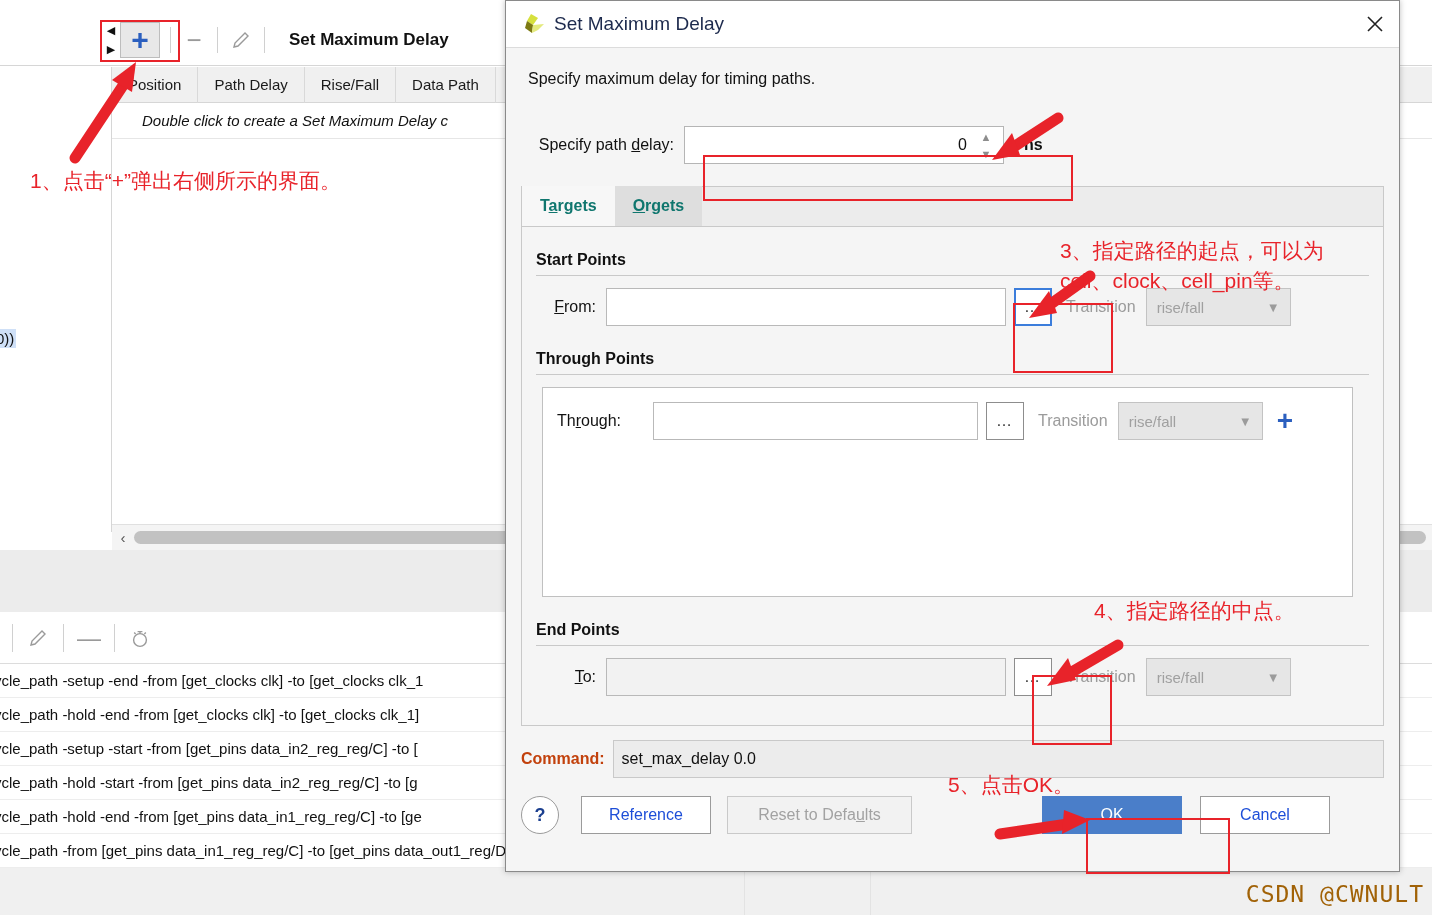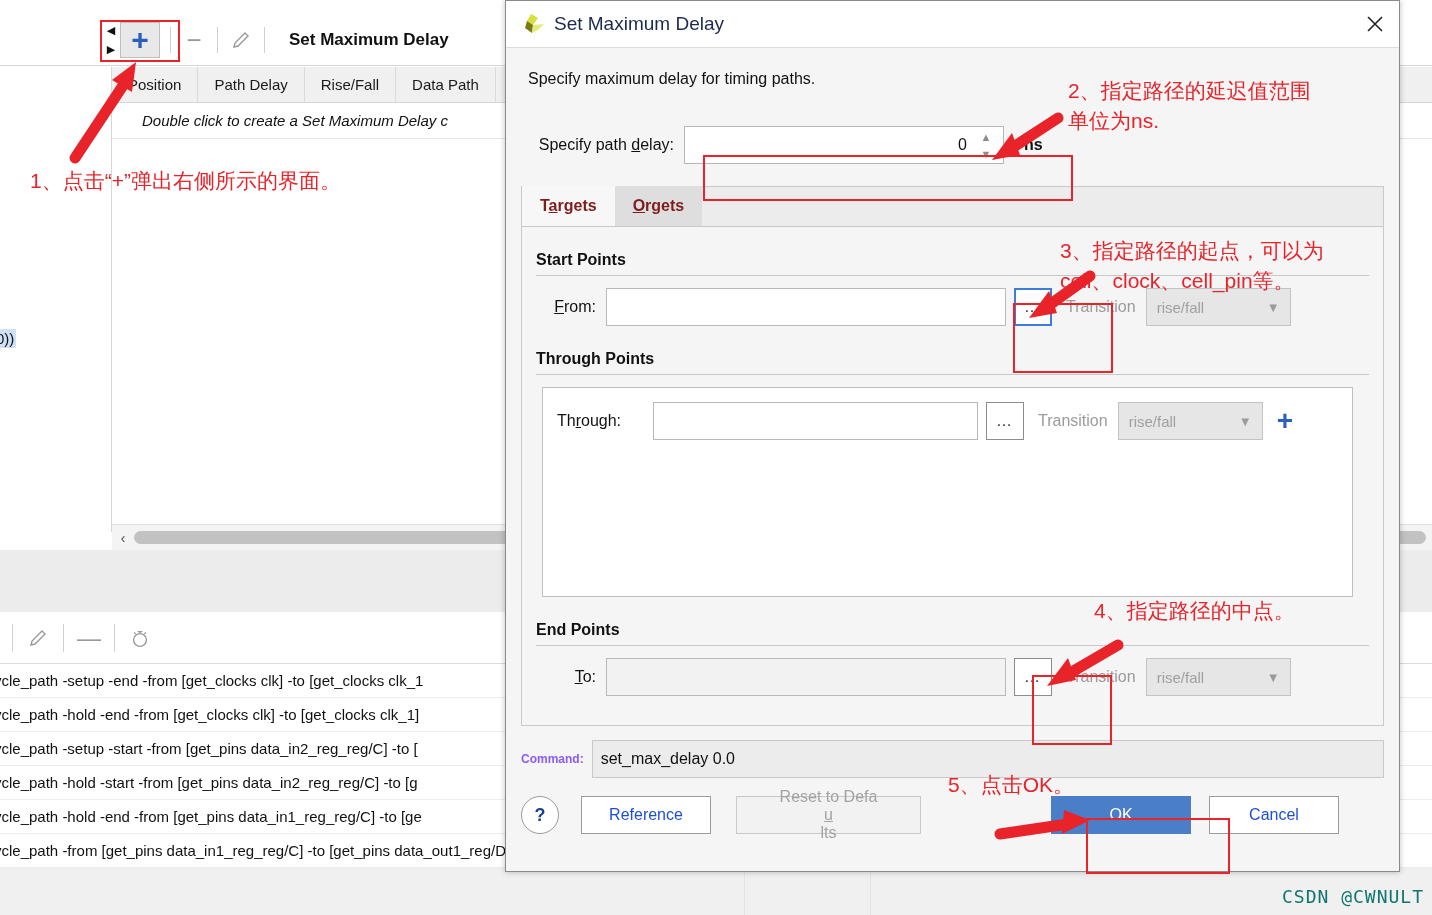--- a/index.html
+++ b/index.html
@@ -111,21 +111,21 @@
   .spin-btns { width:22px; height:34px; display:flex; flex-direction:column;
     align-items:center; justify-content:space-around; margin-left:8px; }
   .spin-btns .ar { font-size:11px; color:#8d8d8d; line-height:10px; }
   .unit { font-size:16px; font-weight:bold; color:#111; margin-left:20px; }
 
   .tabs-panel {
     margin-top:22px; border:1px solid #c9c9c9; background:#f5f5f5; height:540px; position:relative;
   }
   .tabs-strip { height:40px; background:#ececec; border-bottom:1px solid #c9c9c9; display:flex; align-items:flex-end; }
   .tab {
-    height:40px; line-height:40px; padding:0 18px; font-size:16px; font-weight:bold; color:#7f1d1d;
+    height:40px; line-height:40px; padding:0 18px; font-size:16px; font-weight:bold; color:#0f766e;
   }
   .tab.active { background:#f7f7f7; }
   .tab.inactive { background:#dedede; }
   .u { text-decoration:underline; }
 
   .sec-title { font-size:16px; font-weight:bold; color:#111; margin:24px 0 0 14px; }
   .sec-rule { height:1px; background:#c9c9c9; margin:6px 14px 0 14px; }
 
   .field-row { display:flex; align-items:center; margin-top:12px; padding:0 14px; }
   .field-row .flbl { font-size:16px; color:#111; width:70px; text-align:right; padding-right:10px; }
@@ -145,21 +145,21 @@
   .chev { font-size:13px; color:#9b9b9b; }
 
   .through-box {
     margin:12px 30px 0 20px; background:#ffffff; border:1px solid #c0c0c0; height:210px; padding:14px;
   }
   .through-row { display:flex; align-items:center; }
   .through-row .flbl { font-size:16px; color:#111; width:96px; }
   .plus-add { font-size:28px; color:#2b5fbf; font-weight:bold; margin-left:14px; line-height:1; }
 
   .cmd-bar { display:flex; align-items:center; margin-top:14px; padding:0 22px; }
-  .cmd-bar .clbl { font-size:12px; font-weight:bold; color:#8b5cf6; margin-right:8px; }
+  .cmd-bar .clbl { font-size:16px; font-weight:bold; color:#c2410c; margin-right:8px; }
   .cmd-bar .cfield {
     flex:1; height:38px; background:#ececec; border:1px solid #c9c9c9;
     font-size:16px; color:#111; line-height:36px; padding-left:8px; overflow:hidden; white-space:nowrap;
   }
 
   .btn-bar { display:flex; align-items:center; margin-top:18px; padding:0 22px; }
   .help-btn {
     width:38px; height:38px; border-radius:19px; border:1px solid #9b9b9b; background:#ffffff;
     display:flex; align-items:center; justify-content:center; font-size:18px; color:#1b3f8f; font-weight:bold;
   }
@@ -169,21 +169,21 @@
   }
   .btn.disabled { color:#a2a2a2; border-color:#c9c9c9; background:#f2f2f2; }
   .btn.primary { background:#4a7ec9; border:1px solid #4a7ec9; color:#ffffff; min-width:140px; }
 
   
   .anno { position:absolute; color:#e8232a; font-size:21px; line-height:30px; white-space:pre; }
   .redbox { position:absolute; border:2px solid #e8232a; }
   svg.arrow-layer { position:absolute; left:0; top:0; width:1432px; height:915px; pointer-events:none; }
 
   .watermark {
-    position:absolute; right:8px; bottom:8px; font-size:18px; color:#0f766e;
+    position:absolute; right:8px; bottom:8px; font-size:23px; color:#a16207;
     letter-spacing:1px; font-family:"DejaVu Sans Mono", monospace;
   }
 </style>
 </head>
 <body>
 
 <div id="root">
 
   <div class="bg-toolbar">
     <div class="tb-handle">
@@ -348,21 +348,21 @@
       </div>
 
       <div class="cmd-bar" style="padding:0;">
         <div class="clbl">Command:</div>
         <div class="cfield">set_max_delay 0.0</div>
       </div>
 
       <div class="btn-bar" style="padding:0;">
         <div class="help-btn">?</div>
         <div class="btn" style="margin-left:22px;">Reference</div>
-        <div class="btn disabled" style="margin-left:25px;min-width:185px;flex-direction:column;">
+        <div class="btn disabled" style="margin-left:16px;min-width:185px;">
             <span>Reset to Defa</span>
             <span class="u">u</span>
             <span>lts</span>
           </div>
         <div class="btn primary" style="margin-left:130px;">OK</div>
         <div class="btn" style="margin-left:18px;">Cancel</div>
       </div>
 
     </div>
   </div>
@@ -395,22 +395,20 @@
       <polygon points="1047,686 1076,680 1068,658" fill="#e8232a"></polygon>
     </g>
 
     <g>
       <path d="M1000,834 L1068,824" stroke="#e8232a" stroke-width="11" stroke-linecap="round" fill="none"></path>
       <polygon points="1090,820 1064,810 1062,834" fill="#e8232a"></polygon>
     </g>
   </svg>
 
   <div class="anno" style="left:30px;top:166px;">1、点击“+”弹出右侧所示的界面。</div>
-  <div class="anno" style="left:1068px;top:76px;">2、指定路径的延迟值范围
-单位为ns.</div>
   <div class="anno" style="left:1060px;top:220px;margin-top:16px;">3、指定路径的起点，可以为
 cell、clock、cell_pin等。</div>
   <div class="anno" style="left:1094px;top:596px;">4、指定路径的中点。</div>
   <div class="anno" style="left:948px;top:770px;">5、点击OK。</div>
 
   <div class="watermark">CSDN @CWNULT</div>
 
 </div>
 
 </body></html>

